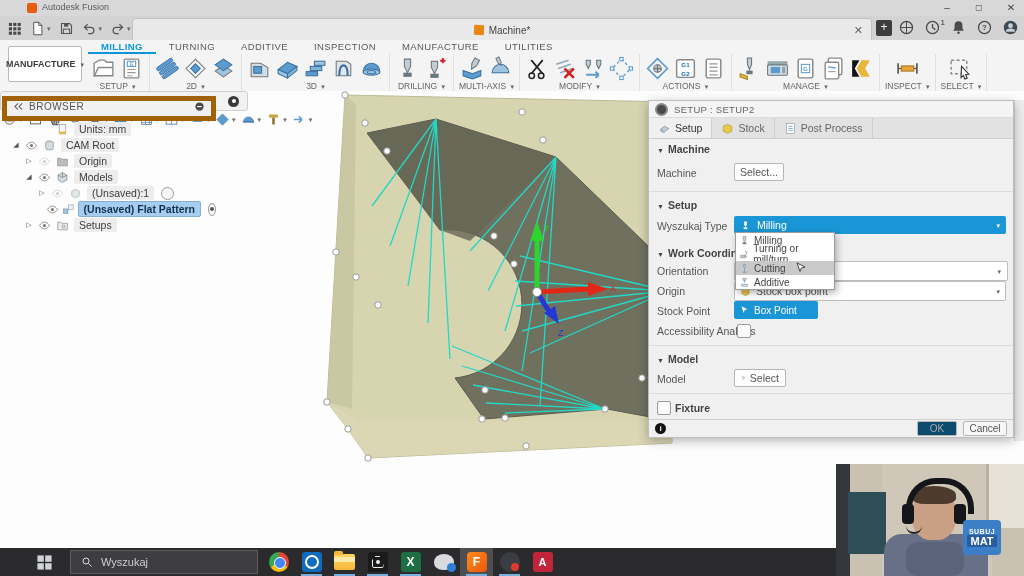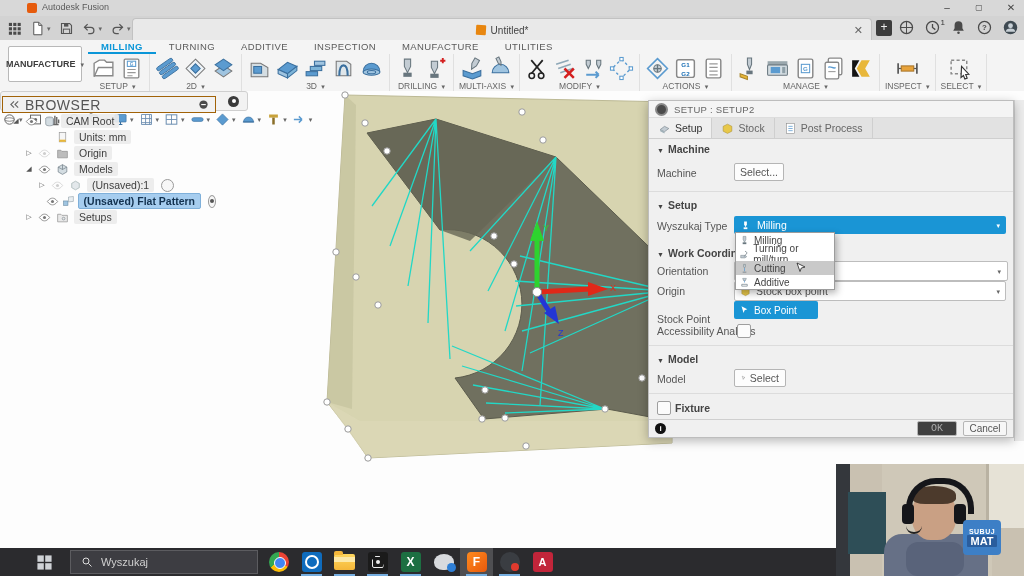--- a/index.html
+++ b/index.html
@@ -37,22 +37,22 @@
   .rtab.active{color:#0a96d8;font-weight:bold;border-bottom:2px solid #0a96d8;}
   #ribbon-groups{left:86px;top:14px;height:37px;display:flex;}
   .rgroup{display:flex;flex-direction:column;justify-content:space-between;align-items:center;
           padding:2px 5px 1px;border-right:1px solid #e0e0e0;}
   .rgroup-icons{display:flex;gap:3px;align-items:center;}
   .rgroup-label{font-size:8.5px;color:#666;white-space:nowrap;padding-bottom:1px;}
   
   #canvas{left:0;top:91px;width:1024px;height:457px;background:#fdfdfd;}
   
   #browser{left:2px;top:5px;width:214px;z-index:3;font-size:10.5px;}
-  #browser-header{height:15px;background:#f1f1f1;border:1px solid #a16207;display:flex;align-items:center;
-      color:#555;font-size:14px;letter-spacing:.5px;padding:0 6px;}
+  #browser-header{height:15px;background:#f1f1f1;border:5px solid #a16207;display:flex;align-items:flex-start;
+      color:#555;font-size:10px;letter-spacing:.5px;padding:0 6px;}
   #browser-header .sp{flex:1;}
   .btree-row{height:16px;display:flex;align-items:center;gap:3px;}
   .slot{display:inline-block;text-align:center;}
   .exp{width:12px;font-size:7px;color:#555;}
   .eye{width:15px;}
   .bicon{width:15px;}
   .blabel{background:rgba(235,235,235,.92);padding:1px 5px;border-radius:2px;color:#3d3d3d;white-space:nowrap;}
   .btree-row.selected .blabel{background:#a6cdef;border:1px solid #7fb0da;color:#12314f;font-weight:bold;}
   .radio{width:11px;height:11px;border-radius:50%;border:1px solid #9a9a9a;background:#f7f7f7;margin-left:4px;
          display:inline-flex;align-items:center;justify-content:center;}
@@ -84,21 +84,21 @@
   .wsel{position:absolute;background:#fff;border:1px solid #bdbdbd;border-radius:2px;display:flex;align-items:center;
         color:#555;}
   .wsel .sp,.blue-ctl .sp{flex:1;}
   .chk{position:absolute;width:12px;height:12px;background:#fbfbfb;border:1px solid #9e9e9e;border-radius:2px;}
   #dlg-footer{position:absolute;left:0;top:318px;width:100%;height:17px;border-top:1px solid #cfcfcf;
               display:flex;align-items:center;padding:0 6px;box-sizing:border-box;}
   #info-icon{width:11px;height:11px;border-radius:50%;background:#111;color:#fff;font-size:8px;font-weight:bold;
              text-align:center;line-height:11px;}
   .ftr-btn{height:15px;border:1px solid #b5b5b5;border-radius:2px;background:#f6f6f6;color:#555;font-size:10px;
            display:flex;align-items:center;justify-content:center;margin-left:6px;}
-  .ftr-btn.disabled{background:#404040;color:#aaa;font-family:Liberation Mono, monospace;}
+  .ftr-btn.disabled{background:#0c4a6e;color:#aaa;}
   
   #op-dropdown{position:absolute;left:86px;top:131px;width:98px;background:#fff;border:1px solid #9c9c9c;
                box-shadow:2px 3px 7px rgba(0,0,0,.3);z-index:9;}
   .dd-item{height:14px;display:flex;align-items:center;gap:4px;padding:0 3px;font-size:10px;color:#444;position:relative;}
   .dd-item.hl{background:#c9c9c9;}
   #dd-cursor{position:absolute;left:58px;top:1px;}
   
   #taskbar{left:0;top:548px;width:1024px;height:36px;background:#2b2b2e;}
   #start-btn{left:36px;top:6px;width:17px;height:17px;}
   #tb-search{left:70px;top:2px;width:188px;height:24px;background:#3d3d42;border:1px solid #5c5c60;
@@ -184,21 +184,21 @@
           <svg class="ic" width="15" height="15" viewBox="0 0 24 24">
             <path d="M15 5l5 5-5 5" fill="none" stroke="#555" stroke-width="2"></path>
             <path d="M20 10H10a5 5 0 0 0 0 10h4" fill="none" stroke="#555" stroke-width="2"></path>
           </svg>
           <span class="caret">▾</span>
         </span>
       </div>
     <div id="doc-tab" class="abs">
       <div id="doc-tab-title">
         <span id="doc-cube"></span>
-        <span>Untitled*</span>
+        <span>Machine*</span>
       </div>
       <span id="doc-close">✕</span>
     </div>
     <div id="newtab-btn" class="abs">+</div>
     <div id="strip-icons" class="abs">
         <span class="strip-ic">
           <svg class="ic" width="17" height="17" viewBox="0 0 24 24">
             <circle cx="12" cy="12" r="8.5" fill="none" stroke="#4a4a4a" stroke-width="1.8"></circle>
             <path d="M12 3.5v17M3.5 12h17" stroke="#4a4a4a" stroke-width="1.4"></path>
           </svg>
@@ -499,46 +499,46 @@
           <path d="M11 5l-7 7 7 7M20 5l-7 7 7 7" fill="none" stroke="#666" stroke-width="2.4"></path>
           </svg>
         <span style="margin-left:5px">BROWSER</span>
         <span class="sp"></span>
         <svg class="ic" width="11" height="11" viewBox="0 0 24 24">
           <circle cx="12" cy="12" r="9" fill="#4a4a4a"></circle>
             <rect x="7" y="11" width="10" height="2.4" fill="#fff"></rect>
           </svg>
       </div>
       <div id="browser-tree">
-          <div class="btree-row" style="padding-left:8px">
-    <span class="slot exp">◢</span>
-    <span class="slot eye" style="">
-              <svg class="ic" width="13" height="13" viewBox="0 0 24 24">
-                <path d="M2.5 12C6 7.5 9 5.8 12 5.8S18 7.5 21.5 12C18 16.5 15 18.2 12 18.2S6 16.5 2.5 12z" fill="#fff" stroke="#777" stroke-width="1.4"></path>
-                <circle cx="12" cy="12" r="2.8" fill="#777"></circle>
-              </svg>
-            </span>
-            <span class="slot bicon">
-              <svg class="ic" width="13" height="13" viewBox="0 0 24 24">
-                <ellipse cx="12" cy="6.5" rx="7" ry="3" fill="#c3ccd3" stroke="#68767e"></ellipse>
-                <path d="M5 6.5V17c0 1.7 3.1 3 7 3s7-1.3 7-3V6.5" fill="#d4dde2" stroke="#68767e"></path>
-              </svg>
-            </span>
-    <span class="blabel">CAM Root</span>
-          </div>
           <div class="btree-row" style="padding-left:21px">
     <span class="slot exp"></span>
     <span class="slot eye"></span>
             <span class="slot bicon">
               <svg class="ic" width="13" height="13" viewBox="0 0 24 24">
                 <rect x="6" y="3" width="12" height="17" fill="#f6f6f6" stroke="#999" stroke-width="1.3"></rect>
                 <path d="M6 16h12v4H6z" fill="#e8b73a"></path>
               </svg>
             </span>
     <span class="blabel">Units: mm</span>
+          </div>
+          <div class="btree-row" style="padding-left:8px">
+    <span class="slot exp">◢</span>
+    <span class="slot eye" style="">
+              <svg class="ic" width="13" height="13" viewBox="0 0 24 24">
+                <path d="M2.5 12C6 7.5 9 5.8 12 5.8S18 7.5 21.5 12C18 16.5 15 18.2 12 18.2S6 16.5 2.5 12z" fill="#fff" stroke="#777" stroke-width="1.4"></path>
+                <circle cx="12" cy="12" r="2.8" fill="#777"></circle>
+              </svg>
+            </span>
+            <span class="slot bicon">
+              <svg class="ic" width="13" height="13" viewBox="0 0 24 24">
+                <ellipse cx="12" cy="6.5" rx="7" ry="3" fill="#c3ccd3" stroke="#68767e"></ellipse>
+                <path d="M5 6.5V17c0 1.7 3.1 3 7 3s7-1.3 7-3V6.5" fill="#d4dde2" stroke="#68767e"></path>
+              </svg>
+            </span>
+    <span class="blabel">CAM Root</span>
           </div>
           <div class="btree-row" style="padding-left:21px">
     <span class="slot exp">▷</span>
     <span class="slot eye" style="opacity:.35">
               <svg class="ic" width="13" height="13" viewBox="0 0 24 24">
                 <path d="M2.5 12C6 7.5 9 5.8 12 5.8S18 7.5 21.5 12C18 16.5 15 18.2 12 18.2S6 16.5 2.5 12z" fill="#fff" stroke="#777" stroke-width="1.4"></path>
                 <circle cx="12" cy="12" r="2.8" fill="#777"></circle>
               </svg>
             </span>
             <span class="slot bicon">
@@ -772,21 +772,21 @@
         </div>
       <div class="row-label" style="top:184px">Origin</div>
       <div class="wsel" style="left:85px;top:180px;width:260px;height:18px;padding:0 5px">
         <svg class="ic" width="11" height="11" viewBox="0 0 24 24">
           <path d="M4 8l8-4 8 4v9l-8 4-8-4z" fill="#e8c84a" stroke="#a8903a"></path>
           </svg>
         <span style="margin-left:5px">Stock box point</span>
         <span class="sp"></span>
           <span class="caret">▾</span>
         </div>
-      <div class="row-label" style="top:212px">Stock Point</div>
+      <div class="row-label" style="top:204px">Stock Point</div>
       <div class="blue-ctl" style="left:85px;top:200px;width:74px;height:18px;padding:0 5px">
         <svg class="ic" width="10" height="10" viewBox="0 0 24 24">
           <path d="M6 3l5 16 2.5-6.5L20 10z" fill="#fff"></path>
           </svg>
         <span style="margin-left:5px;font-size:10px">Box Point</span>
         </div>
       <div class="row-label" style="top:224px">Accessibility Analysis</div>
       <div class="chk" style="left:88px;top:223px"></div>
       <div class="dlg-sep" style="top:244px"></div>
 

